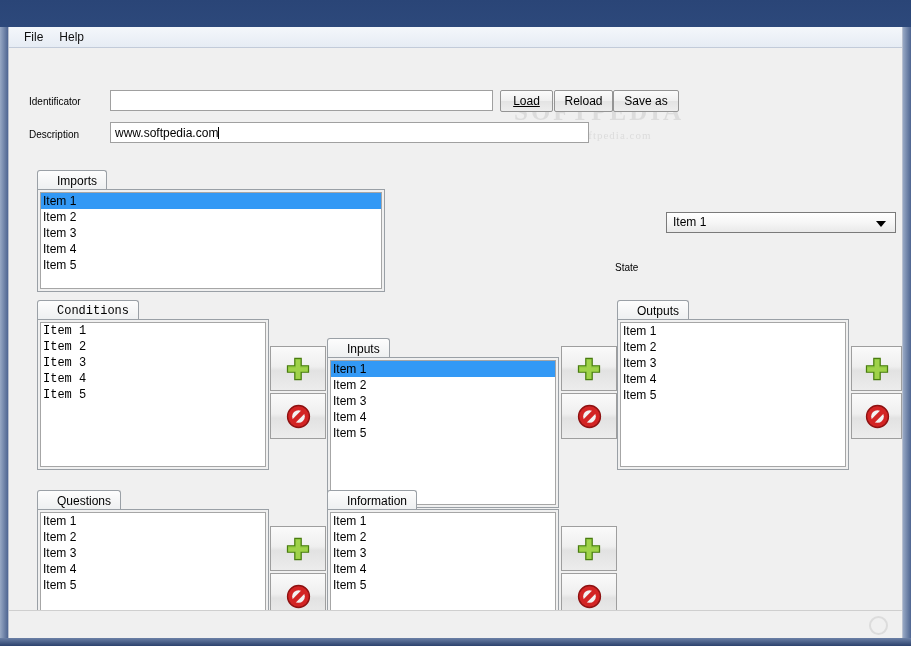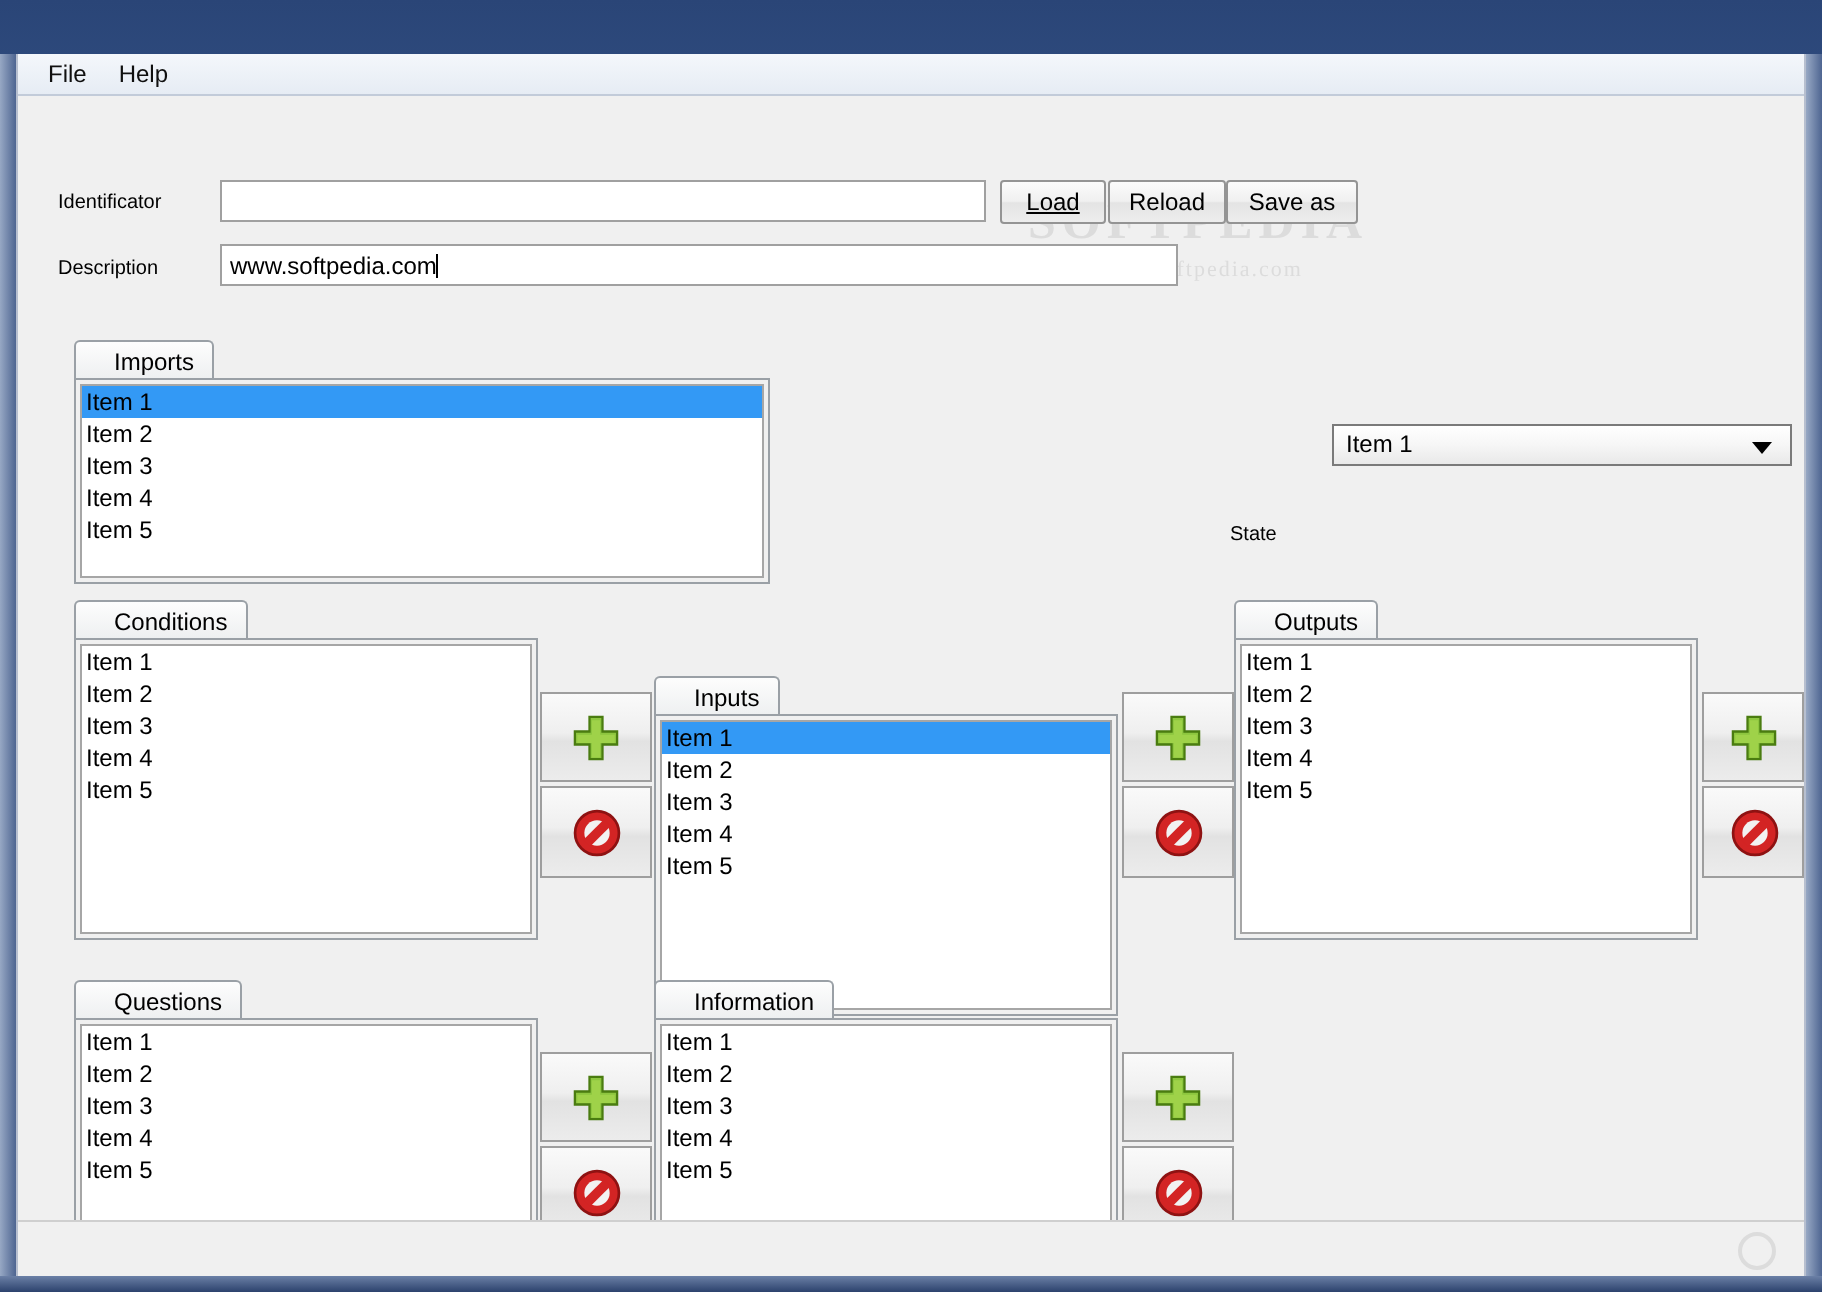--- a/index.html
+++ b/index.html
@@ -389,21 +389,21 @@
           </div>
         </div>
       </div>
 
       <div class="label" style="left:606px; top:170px;margin-top:44px;">State</div>
       <div class="combo" style="left:657px; top:164px; width:230px;">
         <div class="combo-text">Item 1</div>
         <div class="combo-arrow"></div>
       </div>
 
-      <div class="tabpanel" style="left:28px; top:252px; width:232px; height:170px;">
+      <div class="tabpanel" style="left:28px; top:252px; width:232px; height:170px;font-family:Liberation Mono, monospace;">
         <div class="tab">Conditions</div>
         <div class="tab-body">
           <div class="listbox">
             <div class="listitem">Item 1</div>
             <div class="listitem">Item 2</div>
             <div class="listitem">Item 3</div>
             <div class="listitem">Item 4</div>
             <div class="listitem">Item 5</div>
           </div>
         </div>

